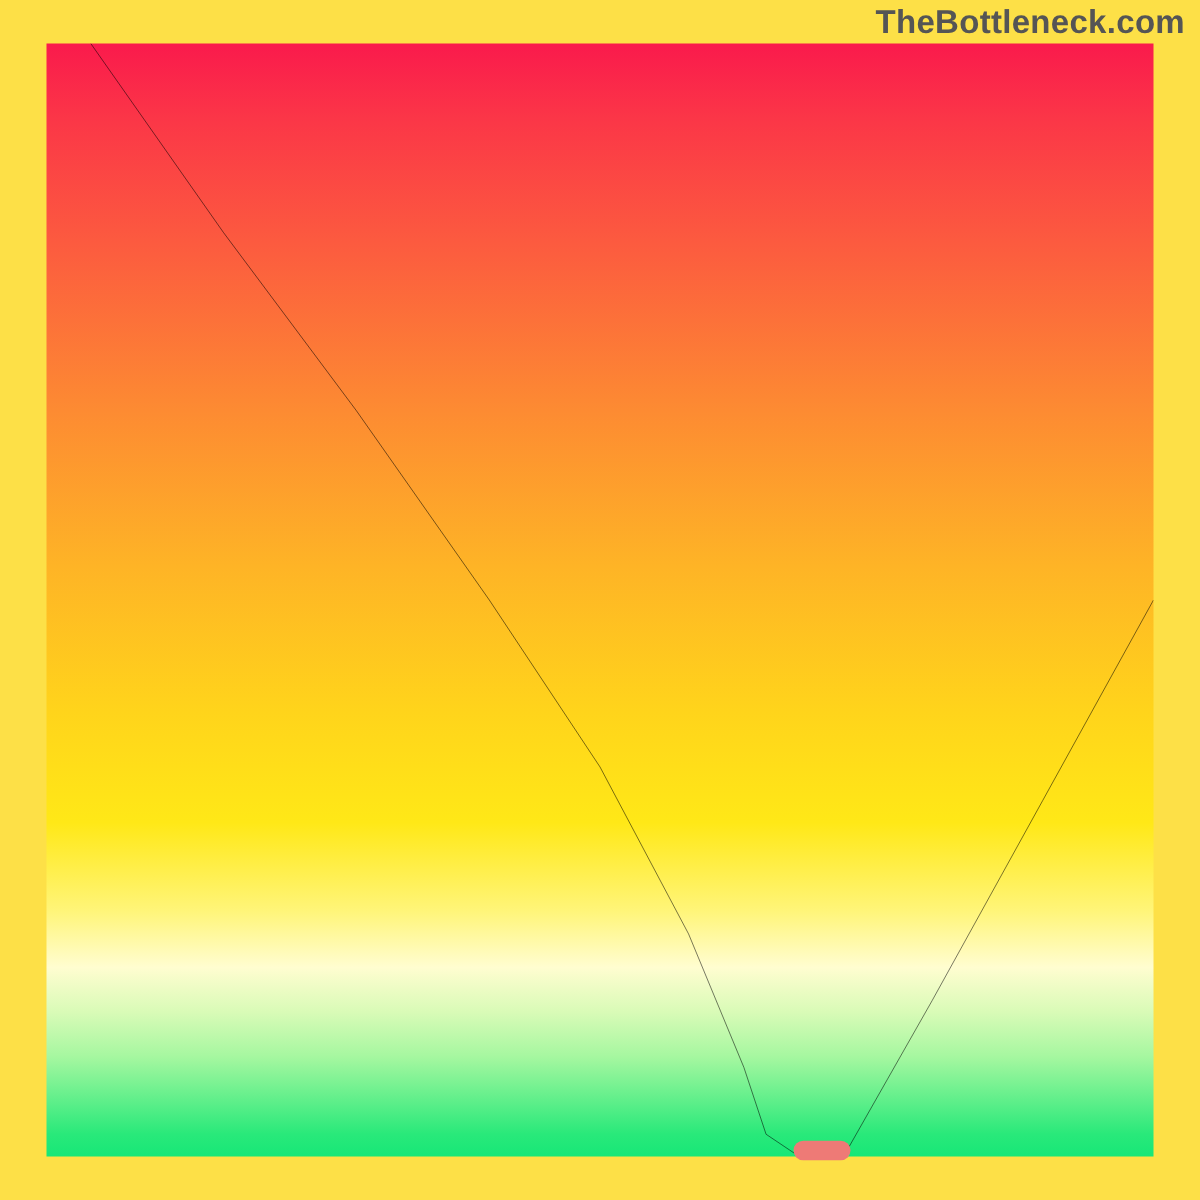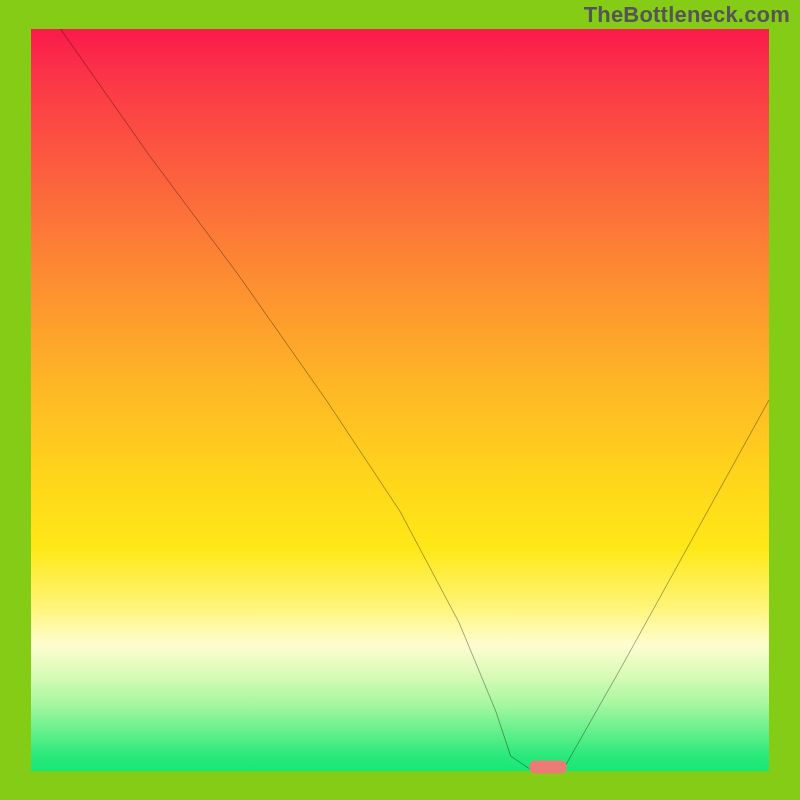--- a/index.html
+++ b/index.html
@@ -8,21 +8,21 @@
     width: 800px;
     height: 800px;
     background: #000;
     font-family: Arial, Helvetica, sans-serif;
     overflow: hidden;
   }
   .frame {
     position: relative;
     width: 800px;
     height: 800px;
-    background: #84cc16;
+    background: #fde047;
   }
   .watermark {
     position: absolute;
     top: 2px;
     right: 10px;
     color: #555;
     font-size: 22px;
     font-weight: 600;
     letter-spacing: 0.2px;
     z-index: 20;

